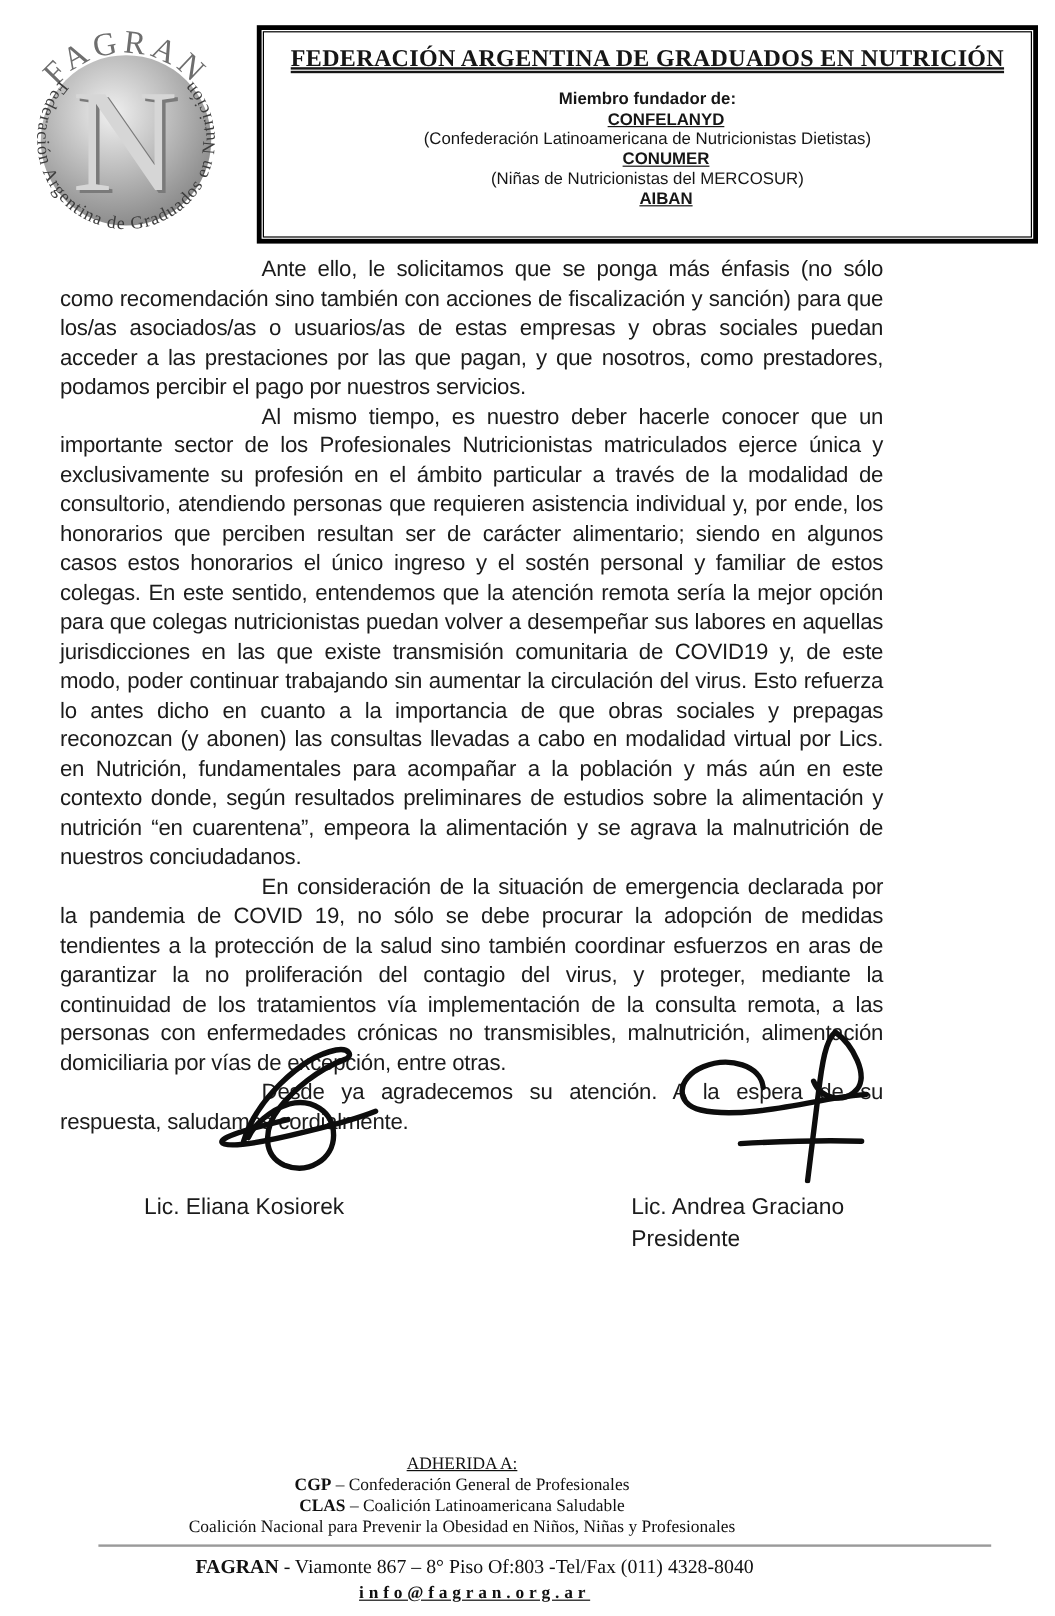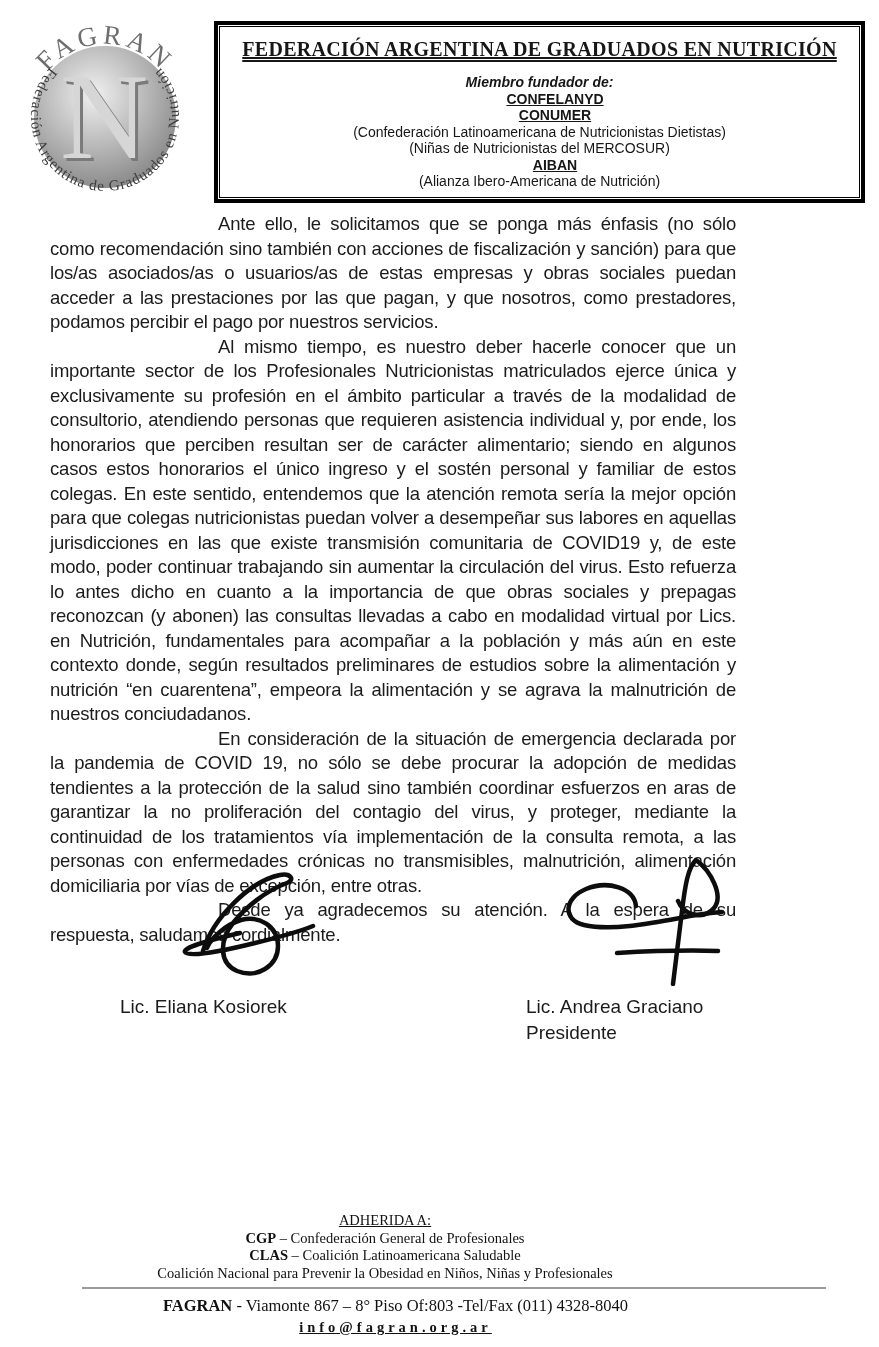--- a/index.html
+++ b/index.html
@@ -21,21 +21,21 @@
     width:100%;height:100%;box-sizing:border-box;
     border:1px solid #000;text-align:center;padding-top:11px;
   }
   .box-title{
     font-family:"Liberation Serif",serif;
     font-weight:bold;font-size:20px;letter-spacing:.3px;
     display:inline-block;
     text-decoration:underline;text-decoration-style:double;
     margin:0 0 13px 0;
   }
-  .box-sub{font-size:14px;line-height:16.5px;font-weight:bold;font-style:italic;}
+  .box-sub{font-size:14px;line-height:16.5px;font-weight:bold;}
   .box-line{font-size:14px;line-height:16.5px;}
   .acro{font-weight:bold;text-decoration:underline;margin-left:31px;}
   
   .body-text{
     position:absolute;left:0;top:212px;width:765px;box-sizing:border-box;
     padding:0 29px 0 50px;
   }
   .body-text p{
     margin:0;text-align:justify;text-indent:168px;
     font-size:18.5px;line-height:24.5px;letter-spacing:-0.2px;
@@ -97,25 +97,24 @@
         <textPath href="#aroundArc" startOffset="50%" text-anchor="middle">Federación Argentina de Graduados en Nutrición</textPath>
       </text>
     </svg>
   </div>
 
   <div class="letterhead-box">
     <div class="letterhead-inner">
       <div><span class="box-title">FEDERACIÓN ARGENTINA DE GRADUADOS EN NUTRICIÓN</span></div>
       <div class="box-sub">Miembro fundador de:</div>
       <div class="box-line"><span class="acro">CONFELANYD</span></div>
+      <div class="box-line">(Confederación Latinoamericana de Nutricionistas Dietistas)</div>
       <div class="box-line"><span class="acro">CONUMER</span></div>
-      <div class="box-line">(Confederación Latinoamericana de Nutricionistas Dietistas)</div>
       <div class="box-line">(Niñas de Nutricionistas del MERCOSUR)</div>
       <div class="box-line"><span class="acro">AIBAN</span></div>
-      <div class="box-line">(Alianza Ibero-Americana de Nutrición)</div>
     </div>
   </div>
 
   <div class="body-text">
     <p>Ante ello, le solicitamos que se ponga más énfasis (no sólo como recomendación sino también con acciones de fiscalización y sanción) para que los/as asociados/as o usuarios/as de estas empresas y obras sociales puedan acceder a las prestaciones por las que pagan, y que nosotros, como prestadores, podamos percibir el pago por nuestros servicios.</p>
     <p>Al mismo tiempo, es nuestro deber hacerle conocer que un importante sector de los Profesionales Nutricionistas matriculados ejerce única y exclusivamente su profesión en el ámbito particular a través de la modalidad de consultorio, atendiendo personas que requieren asistencia individual y, por ende, los honorarios que perciben resultan ser de carácter alimentario; siendo en algunos casos estos honorarios el único ingreso y el sostén personal y familiar de estos colegas. En este sentido, entendemos que la atención remota sería la mejor opción para que colegas nutricionistas puedan volver a desempeñar sus labores en aquellas jurisdicciones en las que existe transmisión comunitaria de COVID19 y, de este modo, poder continuar trabajando sin aumentar la circulación del virus. Esto refuerza lo antes dicho en cuanto a la importancia de que obras sociales y prepagas reconozcan (y abonen) las consultas llevadas a cabo en modalidad virtual por Lics. en Nutrición, fundamentales para acompañar a la población y más aún en este contexto donde, según resultados preliminares de estudios sobre la alimentación y nutrición “en cuarentena”, empeora la alimentación y se agrava la malnutrición de nuestros conciudadanos.</p>
     <p>En consideración de la situación de emergencia declarada por la pandemia  de COVID 19, no sólo se debe procurar la adopción de medidas tendientes a la protección de la salud sino también coordinar esfuerzos en aras de garantizar la no proliferación del contagio del virus, y proteger, mediante la continuidad de los tratamientos vía implementación de la consulta remota, a las personas con enfermedades crónicas no transmisibles, malnutrición, alimentación domiciliaria por vías de excepción, entre otras.</p>
     <p>Desde ya agradecemos su atención. A la espera de su respuesta, saludamos cordialmente.</p>
   </div>
 

